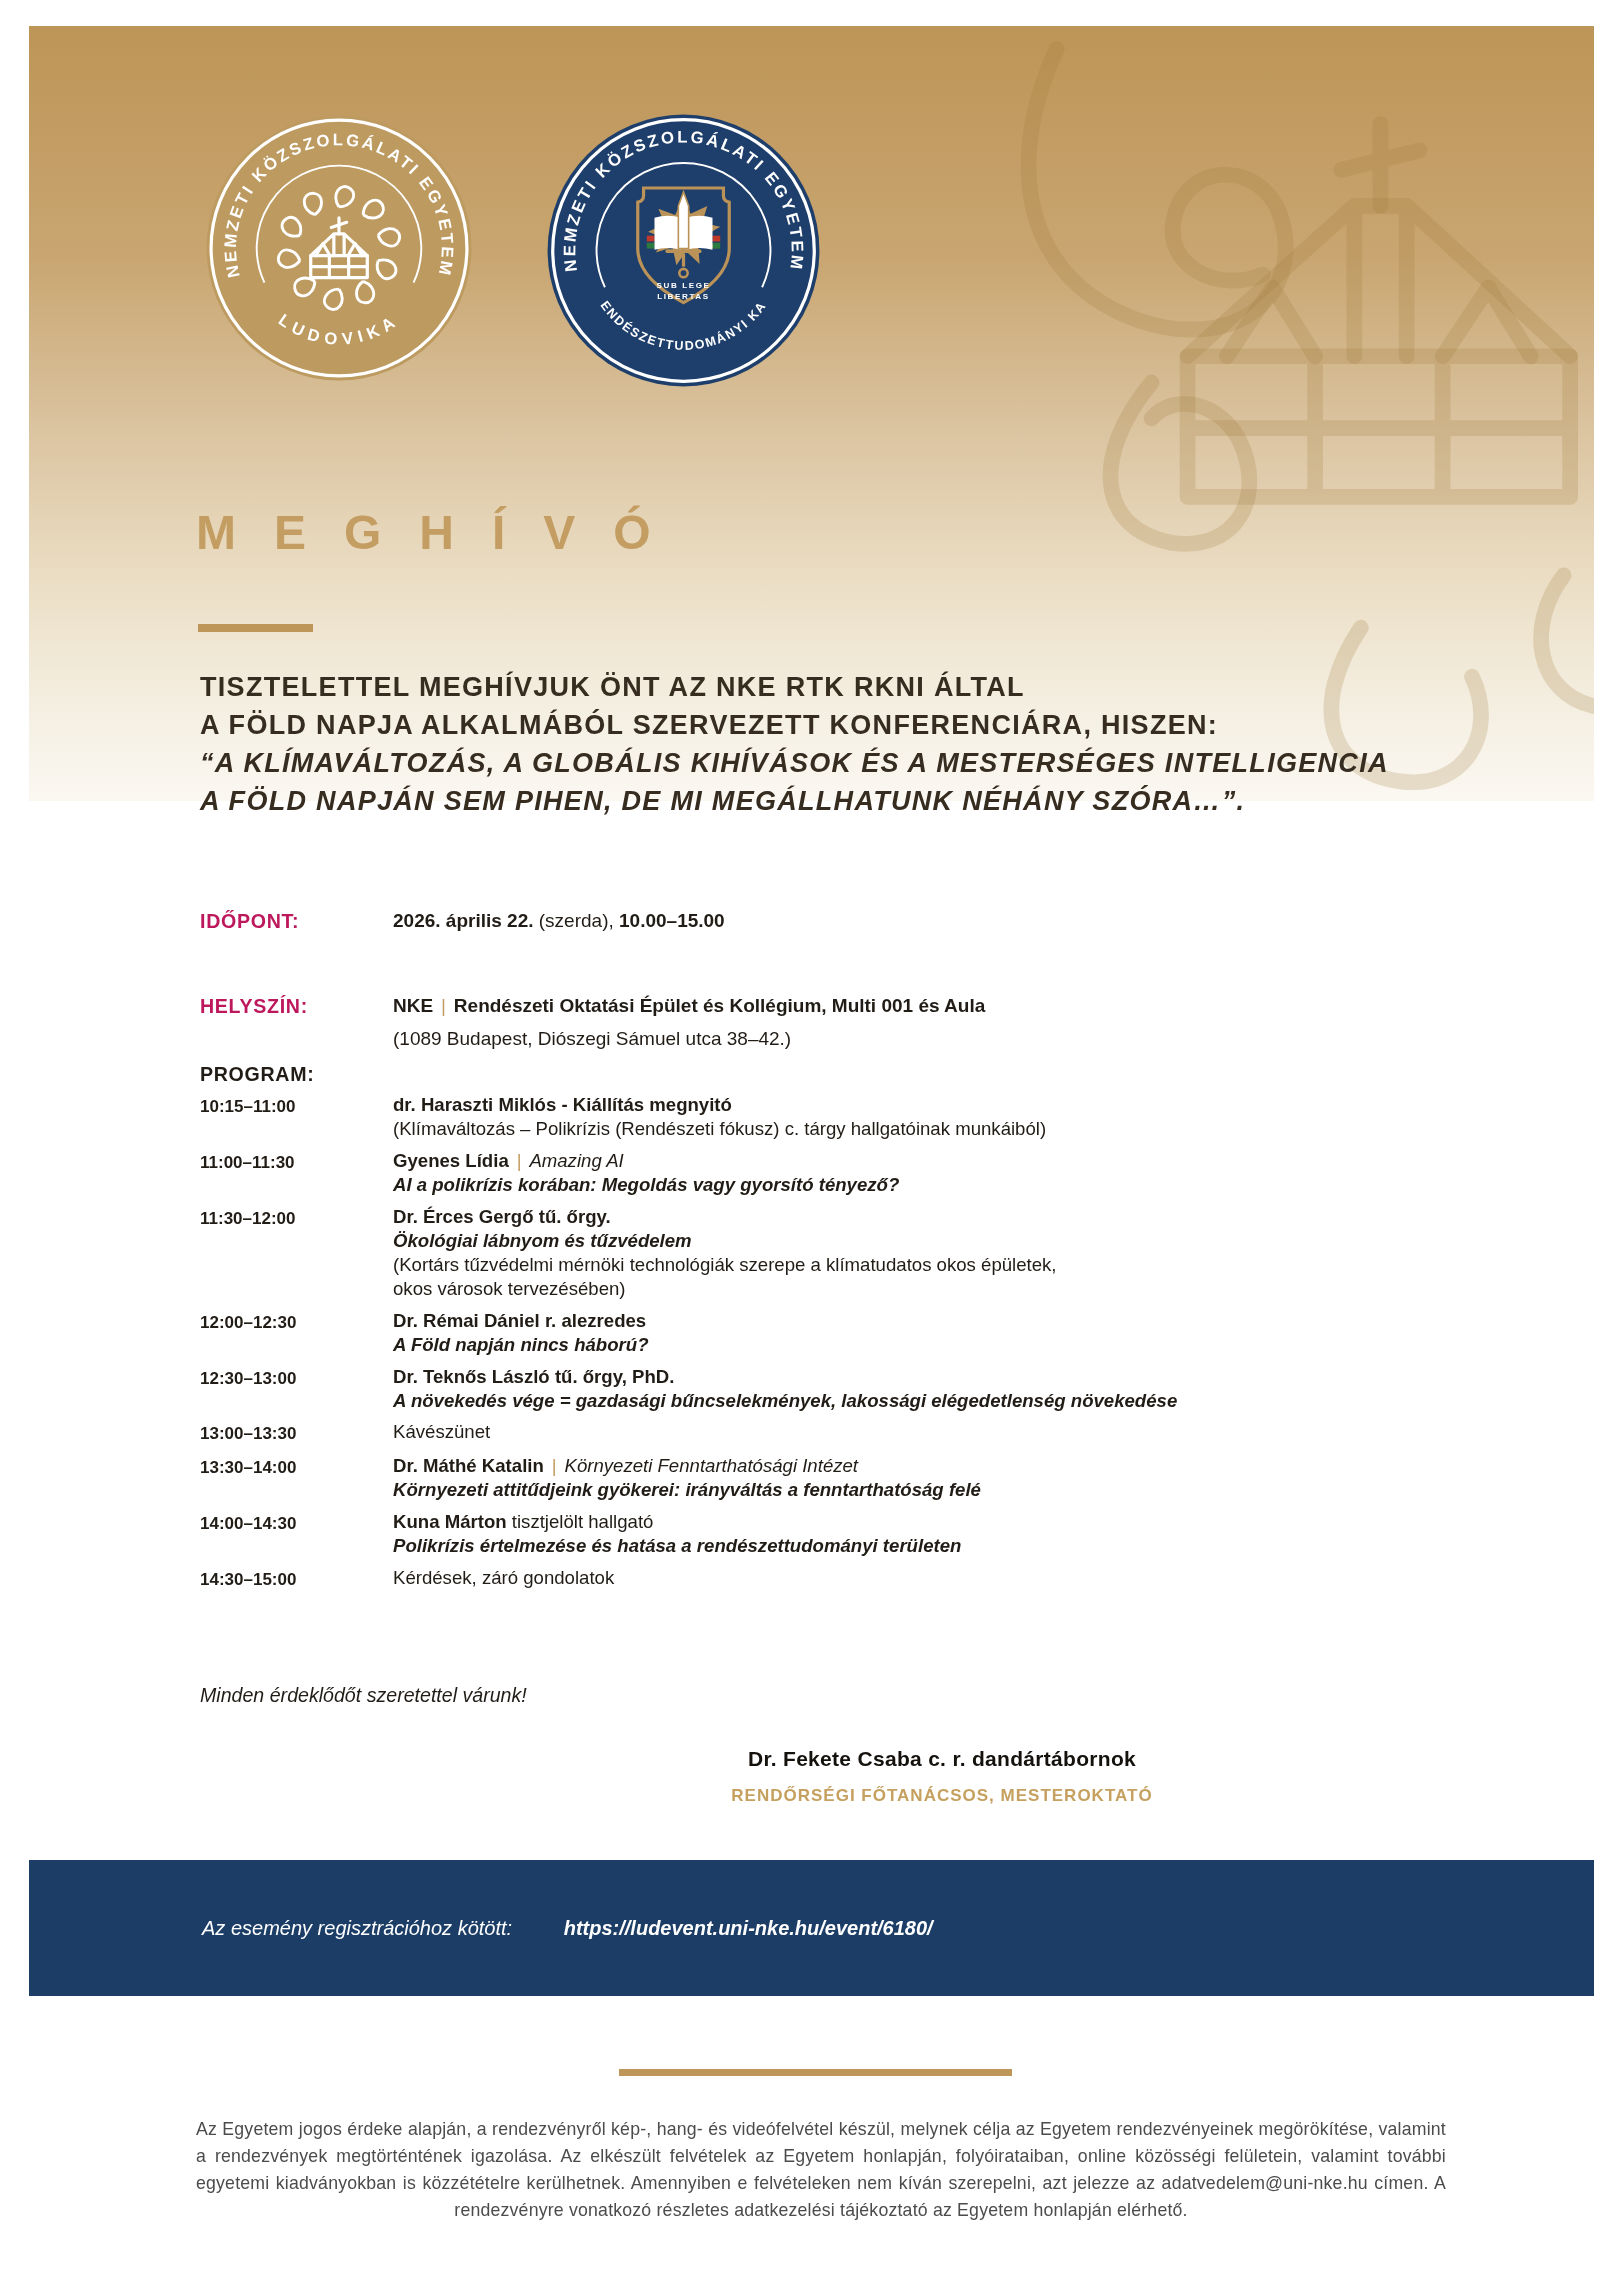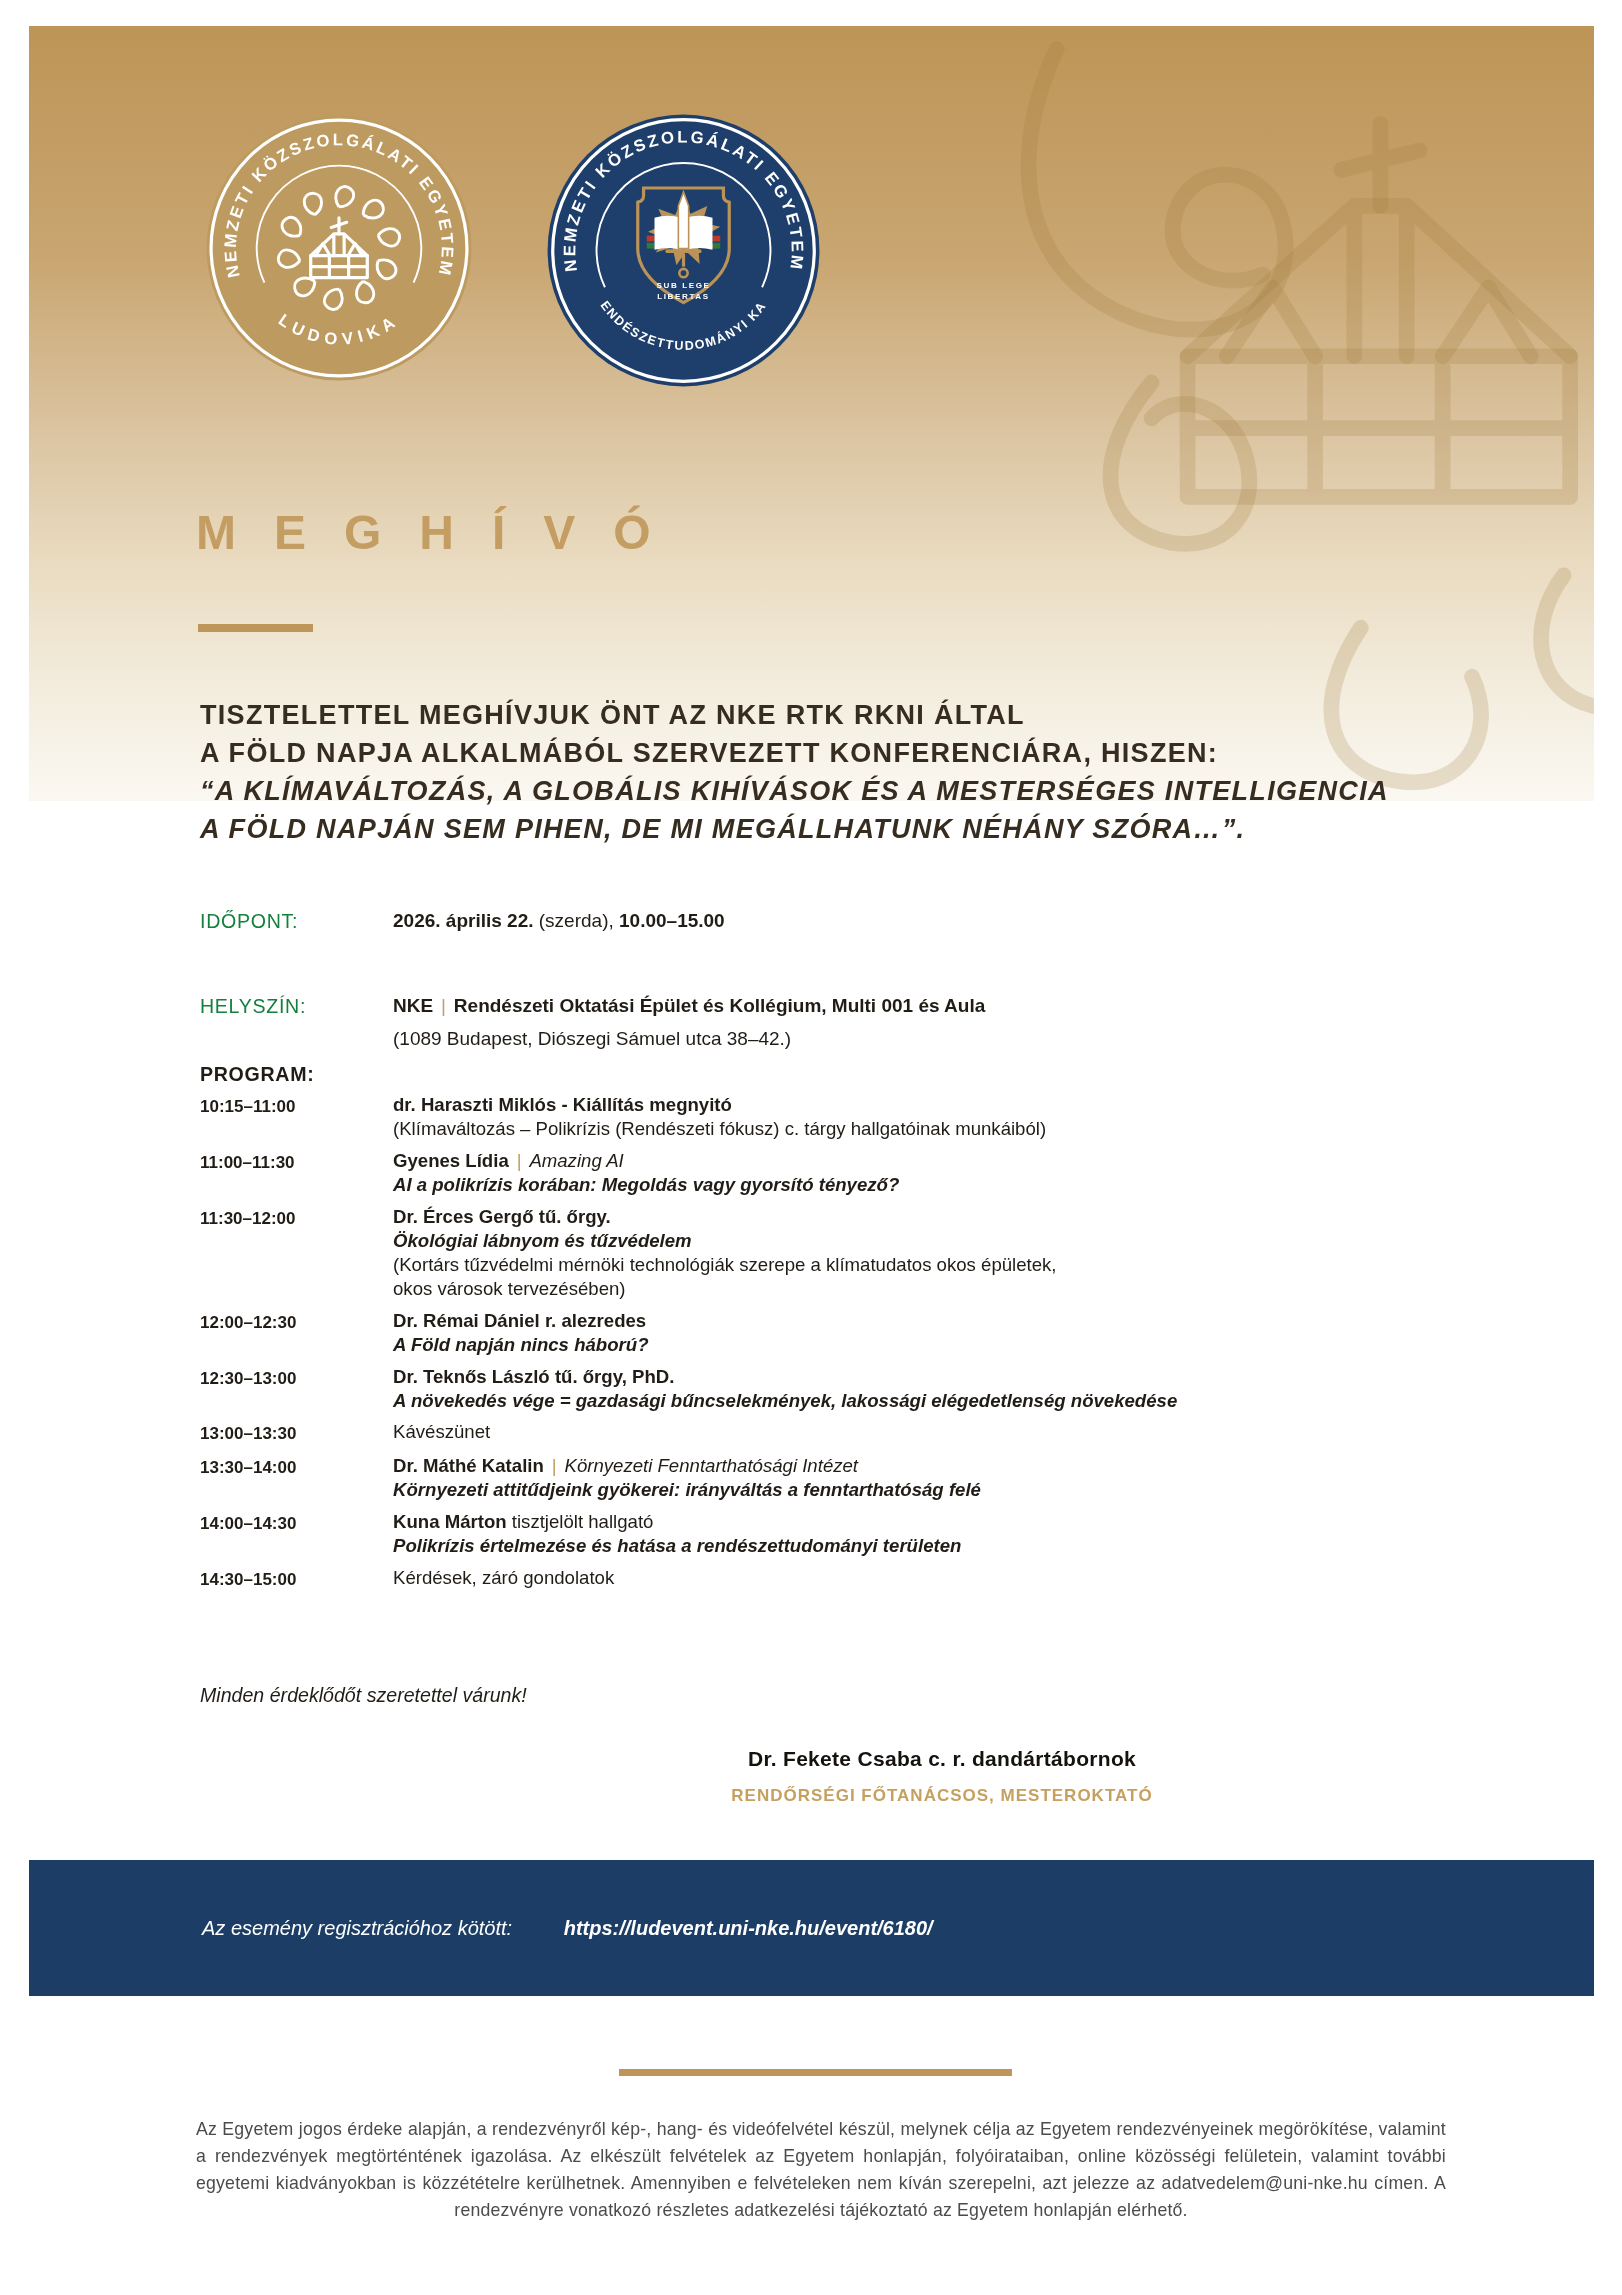--- a/index.html
+++ b/index.html
@@ -17,27 +17,27 @@
   .logo{position:absolute;}
   .logo-lud{left:204px;top:113px;width:270px;height:270px;}
   .logo-rtk{left:545px;top:112px;width:277px;height:277px;}
 
   
   .title{position:absolute;left:196px;top:505px;font-size:48px;font-weight:700;
          letter-spacing:38px;color:#c49d63;white-space:nowrap;}
   .title-dash{position:absolute;left:198px;top:624px;width:115px;height:7.9px;background:#bf9659;}
 
   
-  .intro{position:absolute;left:200px;top:696px;font-size:27px;line-height:38px;
+  .intro{position:absolute;left:200px;top:668px;font-size:27px;line-height:38px;
          font-weight:700;letter-spacing:1.3px;color:#362c20;white-space:nowrap;}
   .intro .it{font-style:italic;}
 
   
   .drow{position:absolute;left:200px;display:flex;font-size:19px;}
-  .dlabel{flex:0 0 193px;font-weight:400;font-size:19.6px;letter-spacing:0.7px;color:#15803d;}
+  .dlabel{flex:0 0 193px;font-weight:700;font-size:19.6px;letter-spacing:0.7px;color:#be185d;}
   .dval{flex:1;}
   .row-idopont{top:910px;}
   .row-helyszin{top:974px;margin-top:21px;}
   .addr{margin-top:11px;font-weight:300;}
   .prog-label{position:absolute;left:200px;top:1063px;font-size:19.6px;font-weight:700;letter-spacing:0.7px;}
 
   
   .plist{position:absolute;left:200px;top:1093px;width:1309px;}
   .prow{display:flex;margin-bottom:7.9px;}
   .ptime{flex:0 0 193px;font-weight:700;font-size:17px;line-height:24px;padding-top:2px;}

